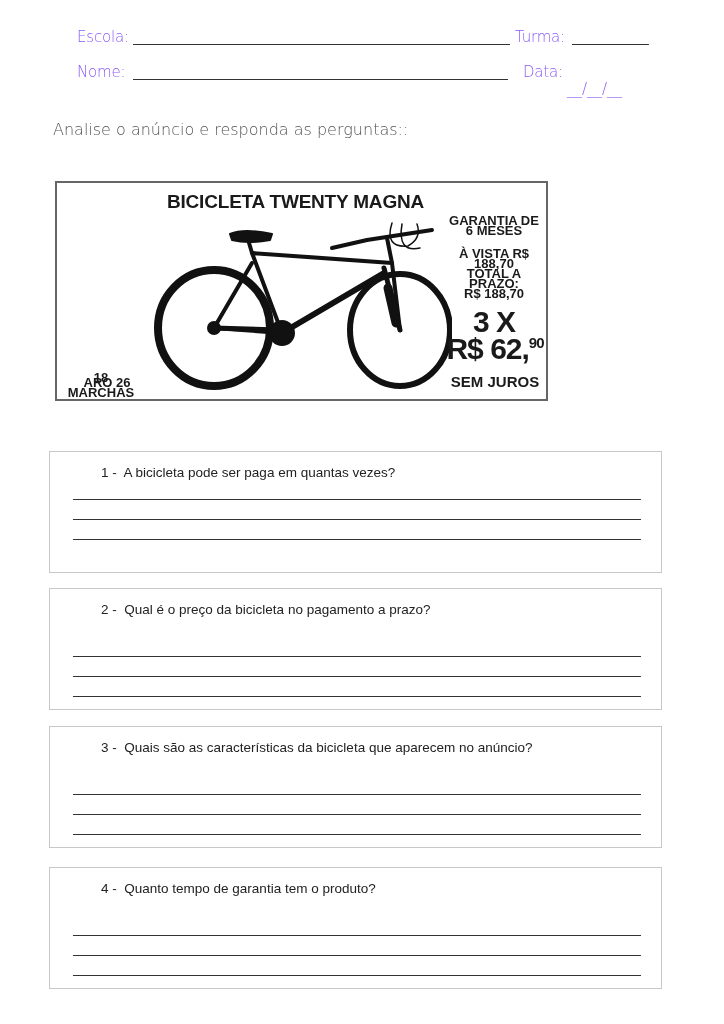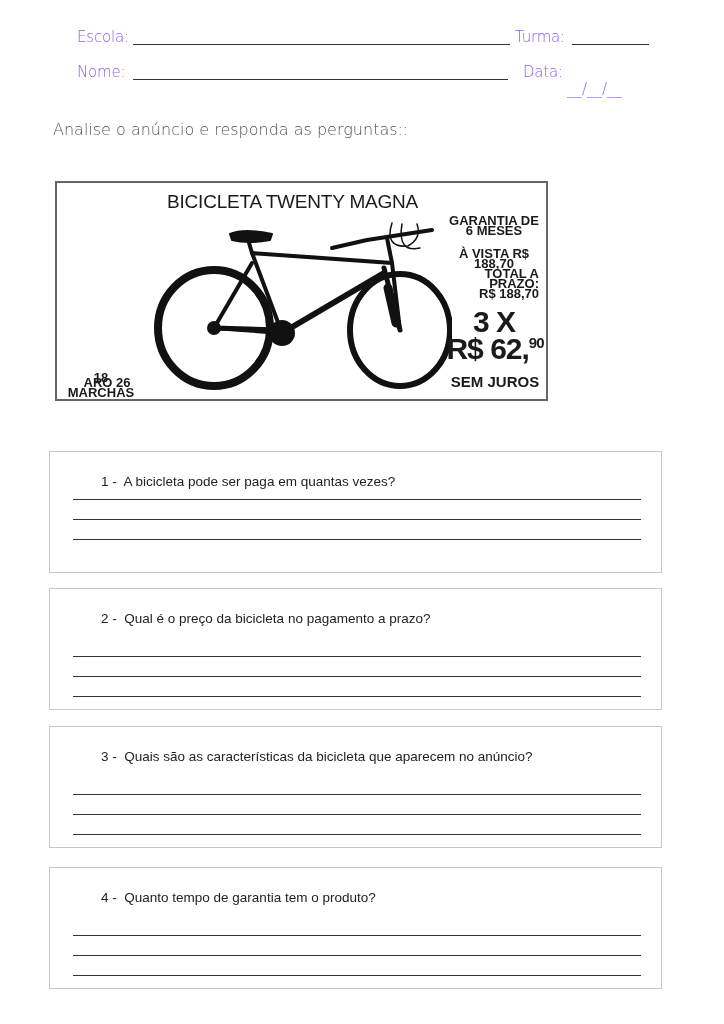--- a/index.html
+++ b/index.html
@@ -5,29 +5,29 @@
   html, body { margin: 0; padding: 0; background: #ffffff; }
   body { width: 724px; height: 1024px; position: relative; overflow: hidden;
          font-family: "DejaVu Sans", sans-serif; color: #444; }
   .hdr { position: absolute; font-size: 15px; color: #8b5cf6; font-weight: 300; letter-spacing: -0.2px; }
   .hdr .lbl { position: absolute; white-space: nowrap; }
   .hdr .line { position: absolute; border-bottom: 1px solid #333; height: 0; }
   .instr { position: absolute; left: 53px; top: 120px; font-size: 16px; color: #555; font-weight: 300; }
 
   .ad { position: absolute; left: 55px; top: 181px; width: 489px; height: 216px;
         border: 2px solid #666; background: #fff; font-family: "Liberation Sans", sans-serif; color: #1a1a1a; }
-  .ad-title { position: absolute; left: 110px; top: 8px; font-weight: normal; font-size: 19px; letter-spacing: -0.2px; }
+  .ad-title { position: absolute; left: 110px; top: 8px; font-weight: bold; font-size: 19px; letter-spacing: -0.2px; }
   .ad-small { position: absolute; font-weight: bold; font-size: 13px; text-align: center; line-height: 10px; }
   .ad-left { position: absolute; font-weight: bold; font-size: 13px; text-align: center; line-height: 15px; }
   .ad-big { position: absolute; font-weight: bold; text-align: center; letter-spacing: -1px; }
   .ad-big sup { font-size: 15px; vertical-align: top; position: relative; top: 2px; }
   .bike { position: absolute; left: 95px; top: 35px; }
 
   .q { position: absolute; left: 49px; width: 611px; border: 1px solid #c8c8c8; background: #fff; }
-  .q .qt { position: absolute; left: 51px; font-family: "Liberation Sans", sans-serif; font-size: 13.5px; color: #222; margin-top: 9px; }
+  .q .qt { position: absolute; left: 51px; font-family: "Liberation Sans", sans-serif; font-size: 13.5px; color: #222; }
   .q .ans { position: absolute; left: 23px; width: 568px; border-bottom: 1px solid #333; height: 0; }
 </style>
 </head>
 <body>
 
 <div class="hdr" style="left:0;top:0;width:724px;height:100px;">
   <span class="lbl" style="left:77px;top:28px;">Escola:</span>
   <span class="line" style="left:133px;top:44px;width:377px;"></span>
   <span class="lbl" style="left:515px;top:28px;">Turma:</span>
   <span class="line" style="left:572px;top:44px;width:77px;"></span>
@@ -68,21 +68,21 @@
       <circle cx="130" cy="115" r="12" fill="#111" stroke-width="2"></circle>
       <circle cx="62" cy="110" r="6" fill="#111" stroke-width="2"></circle>
     </g>
   </svg>
 
   <div class="ad-small" style="left:392px;top:33px;width:90px;">
     <div>GARANTIA DE</div>
     <div>6 MESES</div>
   </div>
   <div class="ad-small" style="left:388px;top:66px;width:98px;">À VISTA R$ 188,70</div>
-  <div class="ad-small" style="left:392px;top:86px;width:90px;text-align:right;">
+  <div class="ad-small" style="left:392px;top:86px;width:90px;">
     <div>TOTAL A PRAZO:</div>
     <div>R$ 188,70</div>
   </div>
 
   <div class="ad-big" style="left:400px;top:122px;width:74px;font-size:30px;">3 X</div>
   <div class="ad-big" style="left:386px;top:149px;width:104px;font-size:30px;white-space:nowrap;">
     <span>R$ 62,</span><sup>90</sup>
   </div>
   <div class="ad-big" style="left:390px;top:190px;width:96px;font-size:15px;letter-spacing:0;">SEM JUROS</div>
 

